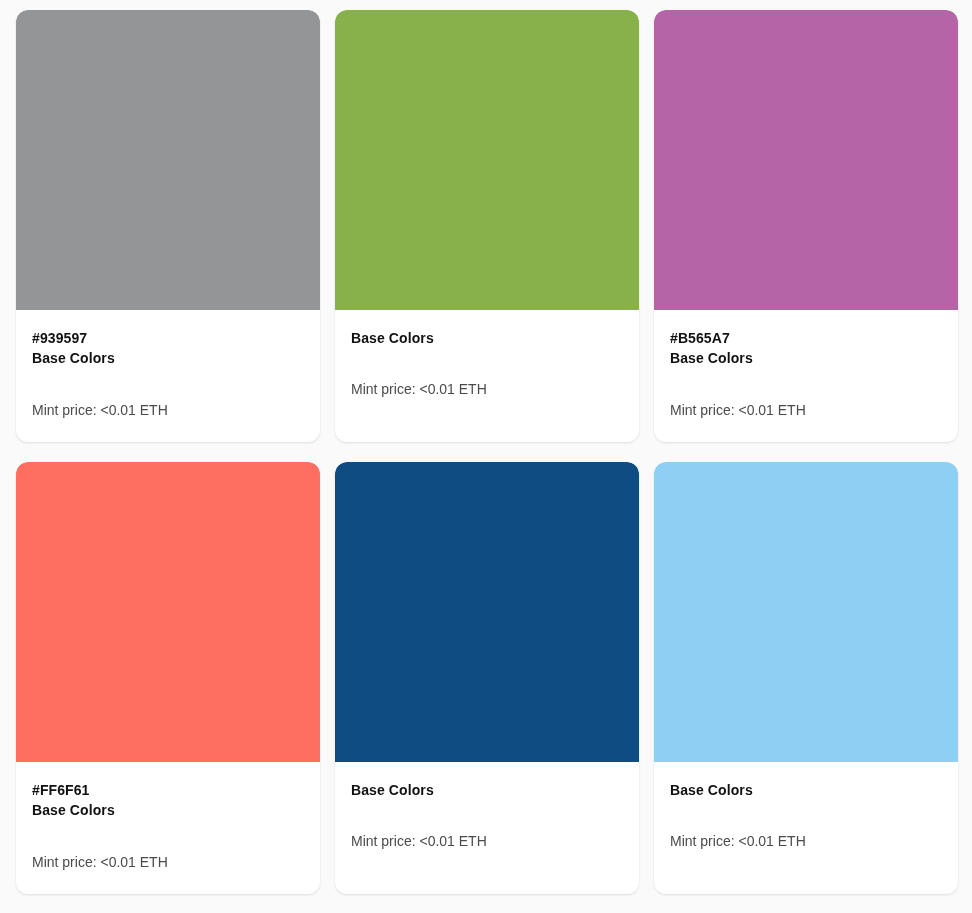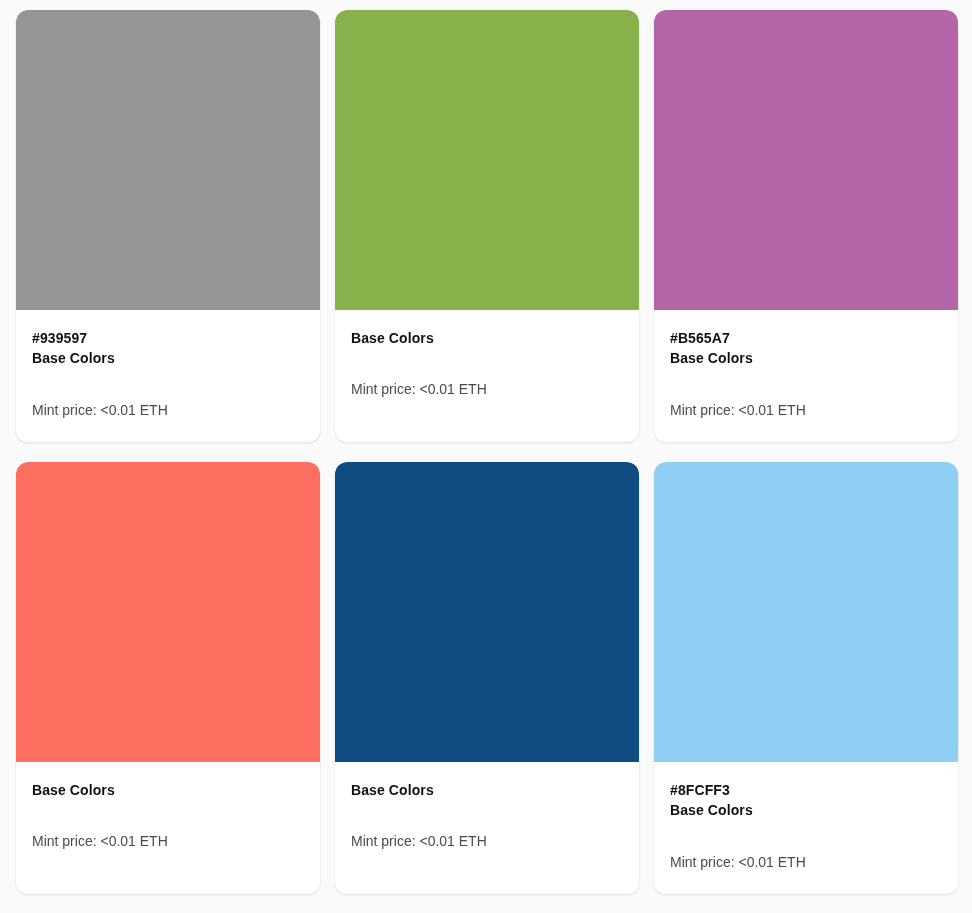--- a/index.html
+++ b/index.html
@@ -108,36 +108,36 @@
       <div class="nft-body">
         <div class="nft-hex">#B565A7</div>
         <div class="nft-collection">Base Colors</div>
         <div class="nft-price">Mint price: &lt;0.01 ETH</div>
       </div>
     </div>
 
     <div class="nft-card">
       <div class="nft-swatch" style="background-color: rgb(255, 111, 97);"></div>
       <div class="nft-body">
+        <div class="nft-hex">#FF6F61</div>
         <div class="nft-collection">Base Colors</div>
         <div class="nft-price">Mint price: &lt;0.01 ETH</div>
       </div>
     </div>
 
     <div class="nft-card">
       <div class="nft-swatch" style="background-color: rgb(15, 76, 129);"></div>
       <div class="nft-body">
         <div class="nft-collection">Base Colors</div>
         <div class="nft-price">Mint price: &lt;0.01 ETH</div>
       </div>
     </div>
 
     <div class="nft-card">
       <div class="nft-swatch" style="background-color: rgb(143, 207, 243);"></div>
       <div class="nft-body">
-        <div class="nft-hex">#8FCFF3</div>
         <div class="nft-collection">Base Colors</div>
         <div class="nft-price">Mint price: &lt;0.01 ETH</div>
       </div>
     </div>
 
   </div>
 </div>
 
 </body></html>

